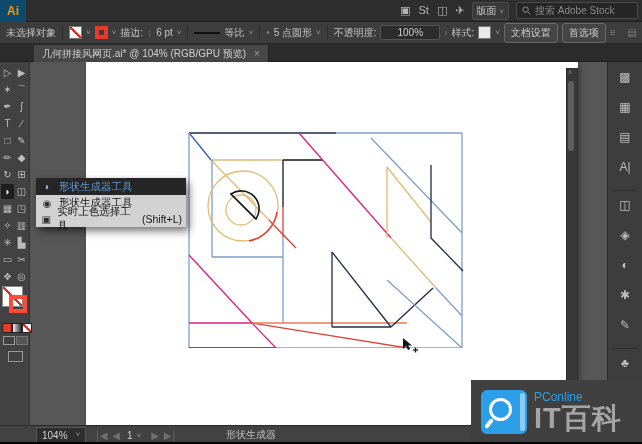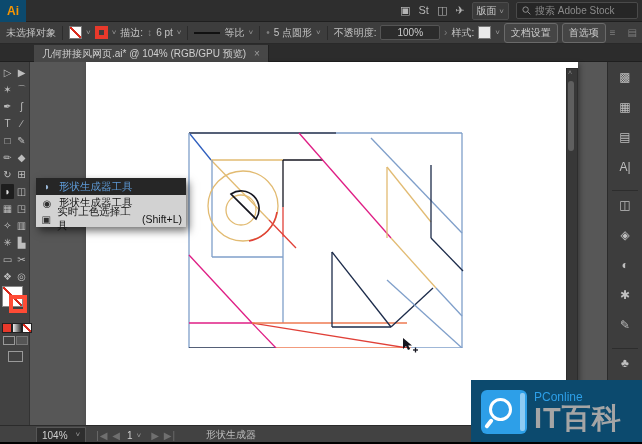--- a/index.html
+++ b/index.html
@@ -59,23 +59,23 @@
   .flyrow.activerow{background:#262626;color:#5e9bd8;height:17px;}
   .flyrow.normal{background:#d2d2d2;color:#141414;}
   .flyicon{width:14px;text-align:center;font-size:10px;}
   .flysc{margin-left:6px;}
   
   .statusbar{position:absolute;left:0;bottom:0;width:642px;height:19px;background:#424242;border-top:1px solid #2b2b2b;
              display:flex;align-items:center;color:#b9b9b9;font-size:10px;box-sizing:border-box;}
   .zoombox{background:#2e2e2e;border:1px solid #565656;padding:2px 5px;margin-left:36px;color:#d0d0d0;display:flex;gap:8px;}
   .navdim{color:#6f6f6f;margin-left:10px;letter-spacing:1px;}
   .pagenum{color:#cfcfcf;margin-left:6px;}
-  .toolstatus{margin-left:30px;color:#bdbdbd;}
-  
-  .watermark{position:absolute;left:471px;top:380px;width:171px;height:64px;background:#0c4a6e;z-index:50;
+  .toolstatus{margin-left:50px;color:#bdbdbd;}
+  
+  .watermark{position:absolute;left:471px;top:380px;width:171px;height:64px;background:#404040;z-index:50;
              display:flex;align-items:center;}
   .wmlogo{position:relative;width:46px;height:44px;background:#2d9fe8;border-radius:6px;margin-left:10px;flex:none;}
   .wmpage{position:absolute;right:2px;top:3px;bottom:3px;width:5px;background:#8ecbf3;border-radius:2px;}
   .wmring{position:absolute;left:8px;top:8px;width:17px;height:17px;border:3.5px solid #fff;border-radius:50%;}
   .wmhandle{position:absolute;left:6px;top:28px;width:4px;height:11px;background:#fff;transform:rotate(38deg);border-radius:2px;}
   .wmtext{margin-left:7px;line-height:1;}
   .wmbrand{color:#2d9fe8;font-size:12px;margin-bottom:1px;}
   .wmtitle{color:#a5a5a5;font-size:29px;font-weight:bold;letter-spacing:1px;}
   .bottombar{position:absolute;left:0;bottom:0;width:642px;height:2px;background:#000;z-index:60;}
 </style>

